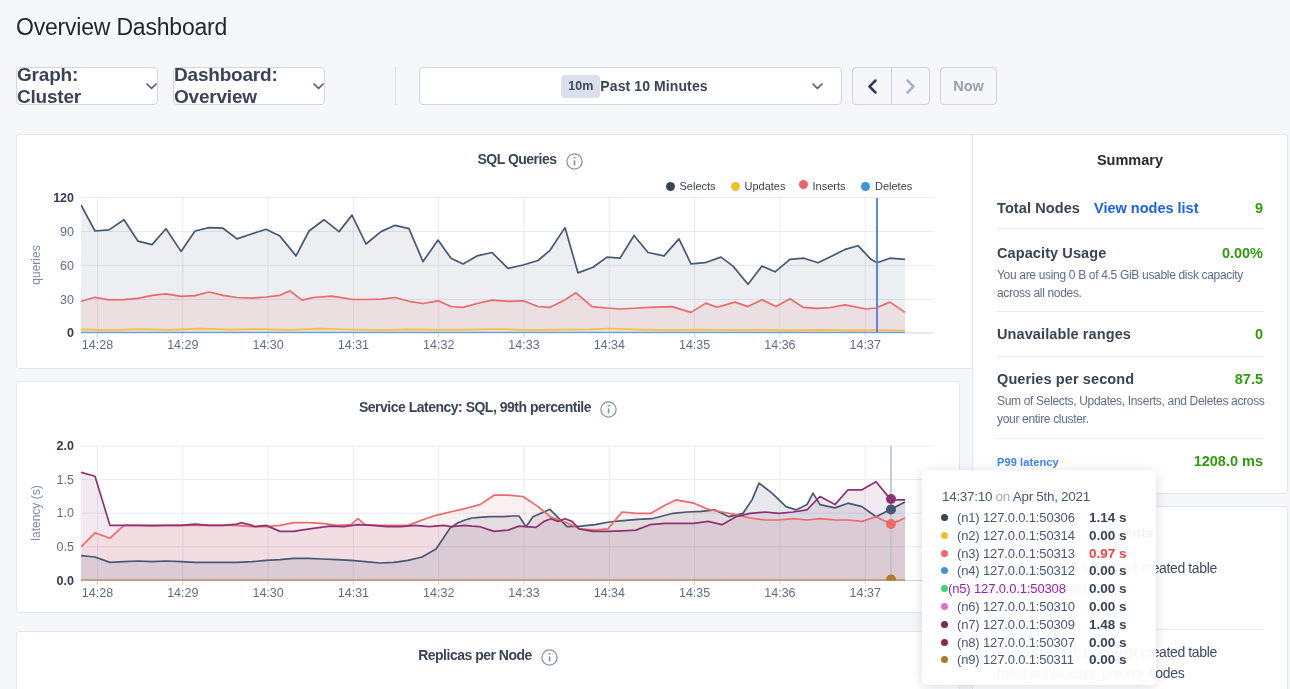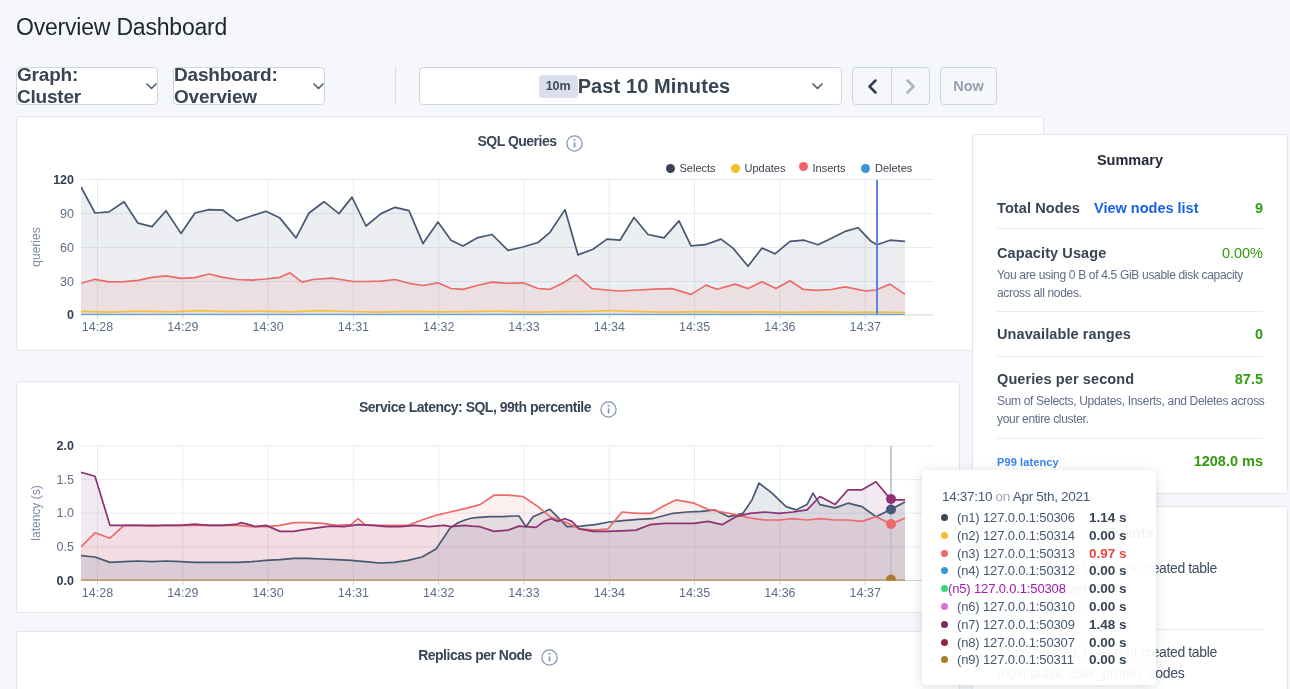--- a/index.html
+++ b/index.html
@@ -24,21 +24,21 @@
     <b>Dashboard: Overview</b>
     <span style="margin-left:12px;display:flex">
       <svg width="11" height="7" viewBox="0 0 11 7">
         <polyline points="1,1 5.5,5.5 10,1" fill="none" stroke="#556077" stroke-width="1.7" stroke-linecap="round" stroke-linejoin="round"></polyline>
       </svg>
     </span>
   </div>
 <div style="position:absolute;left:395px;top:67px;height:38px;border-left:1px solid #d9dfe8"></div>
 <div class="ctl" style="left:419px;width:423px;justify-content:center">
   <span style="margin-left:8px;background:#dadfeb;border-radius:4px;font-size:12.5px;font-weight:bold;color:#3f4a5f;padding:4.5px 7px">10m</span>
-  <b style="margin-left:0;font-size:20px;letter-spacing:0.1px">Past 10 Minutes</b>
+  <b style="margin-left:0;font-size:14px;letter-spacing:0.1px">Past 10 Minutes</b>
   <span style="position:absolute;right:18px;display:flex">
       <svg width="11" height="7" viewBox="0 0 11 7">
         <polyline points="1,1 5.5,5.5 10,1" fill="none" stroke="#556077" stroke-width="1.7" stroke-linecap="round" stroke-linejoin="round"></polyline>
       </svg>
     </span>
 </div>
 <div class="ctl" style="left:852px;width:78px;background:transparent;border-color:#ccd3e2">
   <span style="width:37px;display:flex;justify-content:center">
       <svg width="9" height="15" viewBox="0 0 9 15">
         <polyline points="7.5,1.5 1.5,7.5 7.5,13.5" fill="none" stroke="#2f3d52" stroke-width="2.5" stroke-linecap="round" stroke-linejoin="round"></polyline>
@@ -48,21 +48,21 @@
   <span style="width:37px;display:flex;justify-content:center">
       <svg width="9" height="15" viewBox="0 0 9 15">
         <polyline points="1.5,1.5 7.5,7.5 1.5,13.5" fill="none" stroke="#aab4c3" stroke-width="2.5" stroke-linecap="round" stroke-linejoin="round"></polyline>
       </svg>
     </span>
 </div>
 <div class="ctl" style="left:940px;width:57px;background:transparent;border-color:#ccd3e2">
     <span style="font-size:14.5px;font-weight:bold;color:#959fae">Now</span>
   </div>
 
-<div class="card" style="left:16px;top:116px;width:1028px;height:235px">
+<div class="card" style="left:16px;top:134px;width:1028px;height:235px">
   <div class="ctitle" style="top:150px;top:16px">SQL Queries<svg width="17" height="17" viewBox="0 0 17 17" style="vertical-align:middle">
         <circle cx="8.5" cy="8.5" r="7.6" fill="none" stroke="#8295af" stroke-width="1.3"></circle>
         <rect x="7.7" y="7.2" width="1.7" height="5.3" rx="0.8" fill="#8295af"></rect>
         <circle cx="8.55" cy="4.8" r="1.05" fill="#8295af"></circle>
       </svg></div>
   <span style="position:absolute;left:648.5px;top:45px;display:inline-flex;align-items:center">
       <span style="width:9px;height:9px;border-radius:50%;background:#394455;margin-right:5px"></span>
       <span style="font-size:11px;letter-spacing:0px;color:#3a414c">Selects</span>
     </span>
     <span style="position:absolute;left:713.5px;top:45px;display:inline-flex;align-items:center">
@@ -211,21 +211,21 @@
         <circle cx="8.5" cy="8.5" r="7.6" fill="none" stroke="#8295af" stroke-width="1.3"></circle>
         <rect x="7.7" y="7.2" width="1.7" height="5.3" rx="0.8" fill="#8295af"></rect>
         <circle cx="8.55" cy="4.8" r="1.05" fill="#8295af"></circle>
       </svg></div>
 </div>
 
 <div class="card" style="left:972px;top:134px;width:316px;height:360px">
   <div style="position:absolute;left:0;top:17px;width:100%;text-align:center;font-size:14.5px;font-weight:bold;color:#242a35">Summary</div>
   <div style="position:absolute;left:24px;right:24px;top:63px;height:20px;line-height:20px"><span style="font-size:14.5px;font-weight:bold;color:#394455;letter-spacing:0.1px">Total Nodes</span><span style="font-size:14.5px;font-weight:bold;color:#1861e8;margin-left:14px">View nodes list</span><span style="position:absolute;right:0;top:0;font-size:14.5px;font-weight:bold;color:#319c0e">9</span></div>
   <div style="position:absolute;left:24px;right:24px;top:93px;border-top:1px solid #e8ecf1"></div>
-  <div style="position:absolute;left:24px;right:24px;top:108px;height:20px;line-height:20px"><span style="font-size:14.5px;font-weight:bold;color:#394455;letter-spacing:0.1px">Capacity Usage</span><span style="position:absolute;right:0;top:0;font-size:14.5px;font-weight:normal;color:#319c0e">0.00%</span></div>
+  <div style="position:absolute;left:24px;right:24px;top:108px;height:20px;line-height:20px"><span style="font-size:14.5px;font-weight:bold;color:#394455;letter-spacing:0.1px">Capacity Usage</span><span style="position:absolute;right:0;top:0;font-size:14.5px;font-weight:bold;color:#319c0e">0.00%</span></div>
     <div style="position:absolute;left:24px;right:20px;top:132px;font-size:12px;letter-spacing:-0.32px;line-height:17.5px;color:#5f6c87">You are using 0 B of 4.5 GiB usable disk capacity<br>across all nodes.</div>
   <div style="position:absolute;left:24px;right:24px;top:176px;border-top:1px solid #e8ecf1"></div>
   <div style="position:absolute;left:24px;right:24px;top:189px;height:20px;line-height:20px"><span style="font-size:14.5px;font-weight:bold;color:#394455;letter-spacing:0.1px">Unavailable ranges</span><span style="position:absolute;right:0;top:0;font-size:14.5px;font-weight:bold;color:#319c0e">0</span></div>
   <div style="position:absolute;left:24px;right:24px;top:221px;border-top:1px solid #e8ecf1"></div>
   <div style="position:absolute;left:24px;right:24px;top:234px;height:20px;line-height:20px"><span style="font-size:14.5px;font-weight:bold;color:#394455;letter-spacing:0.1px">Queries per second</span><span style="position:absolute;right:0;top:0;font-size:14.5px;font-weight:bold;color:#319c0e">87.5</span></div>
     <div style="position:absolute;left:24px;right:20px;top:258px;font-size:12px;letter-spacing:-0.32px;line-height:17.5px;color:#5f6c87">Sum of Selects, Updates, Inserts, and Deletes across<br>your entire cluster.</div>
   <div style="position:absolute;left:24px;right:24px;top:303px;border-top:1px solid #e8ecf1"></div>
   <div style="position:absolute;left:24px;right:24px;top:315.5px;height:20px;line-height:20px"><span style="font-size:11px;font-weight:bold;color:#3b82f6;letter-spacing:0.1px">P99 latency</span><span style="position:absolute;right:0;top:0;font-size:14.5px;font-weight:bold;color:#319c0e">1208.0 ms</span></div>
 </div>
 

